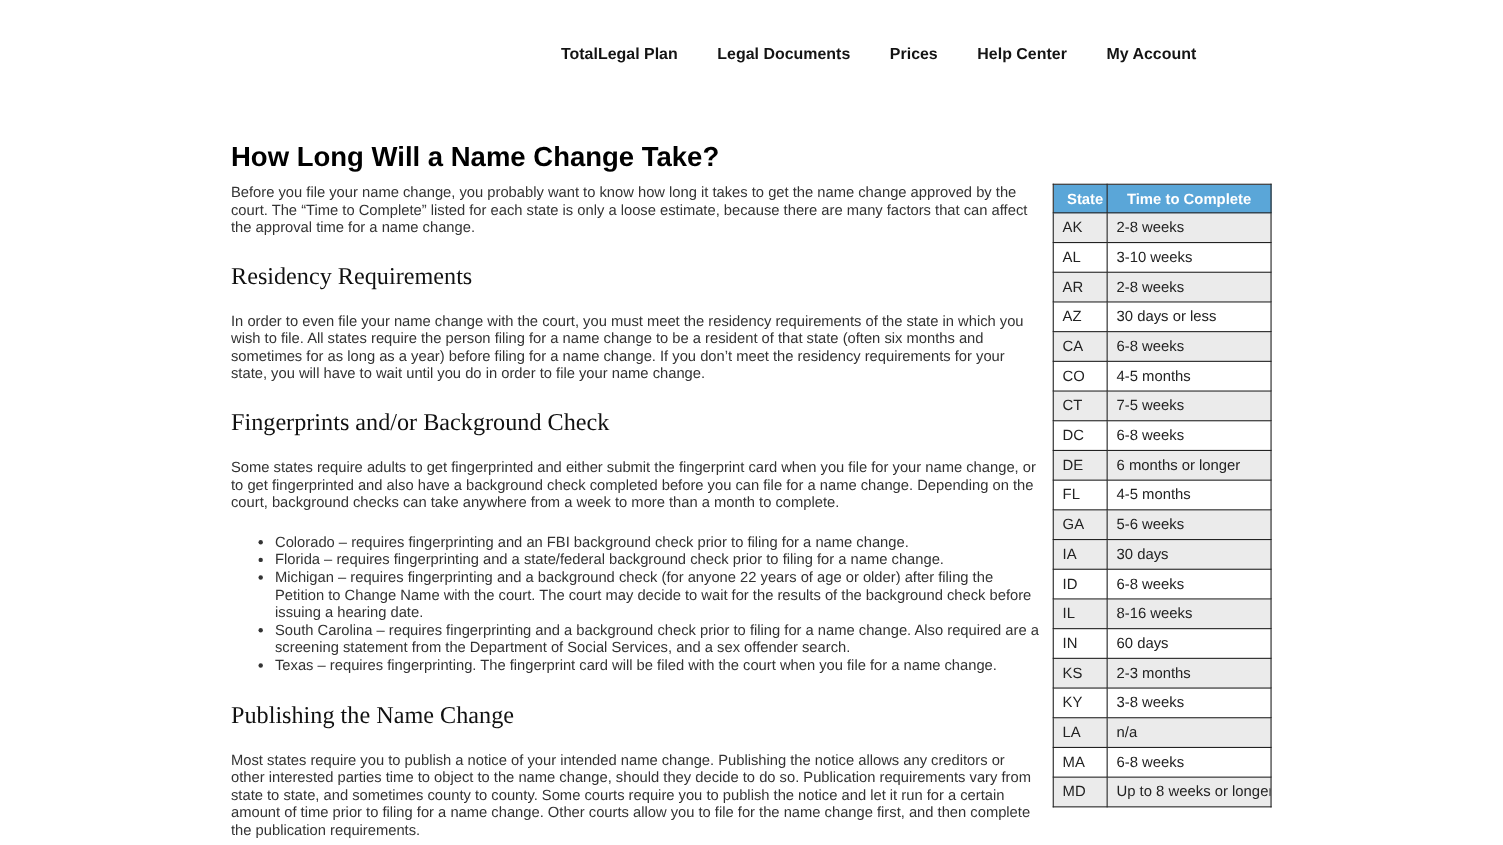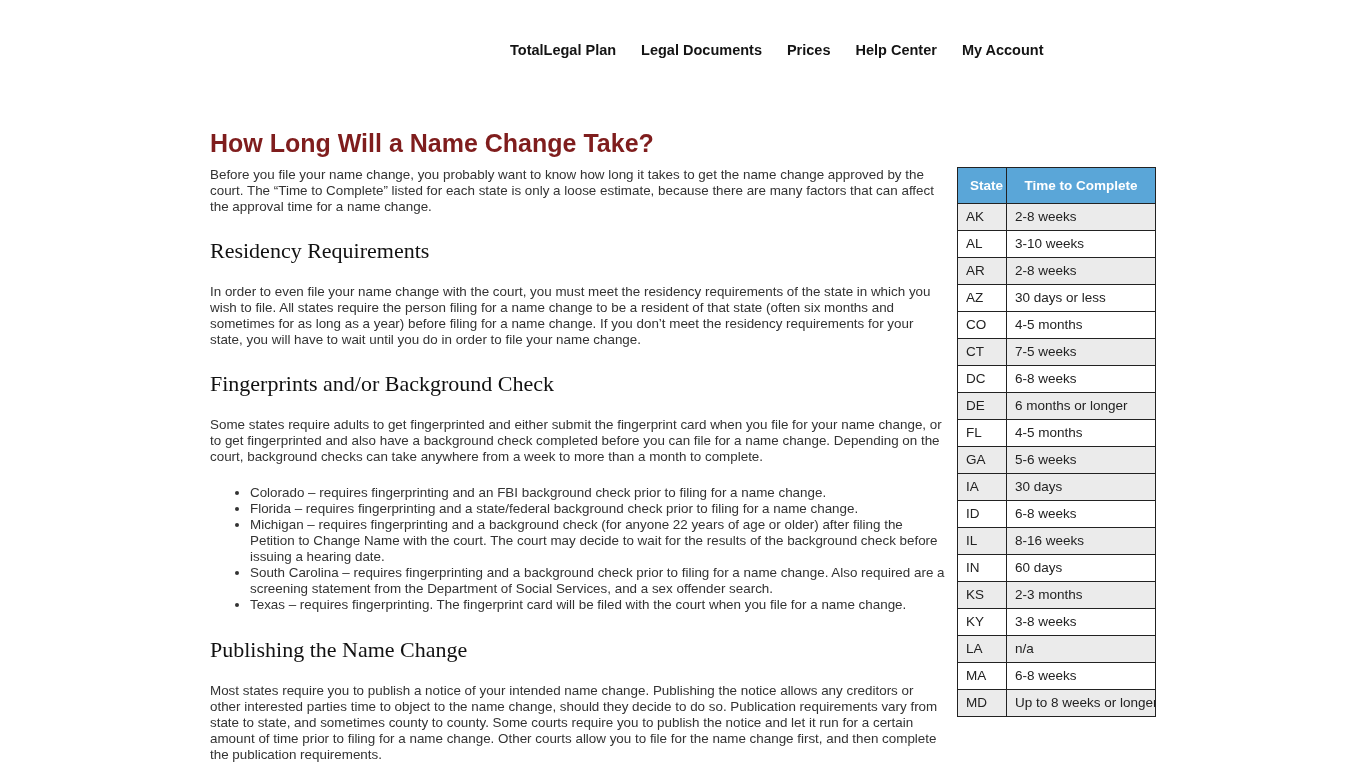--- a/index.html
+++ b/index.html
@@ -6,21 +6,21 @@
   html, body {
     margin: 0; padding: 0;
     width: 1366px; height: 768px;
     overflow: hidden;
     background: #ffffff;
     font-family: "Liberation Sans", sans-serif;
   }
   
   .topnav {
     display: flex;
-    gap: 25px;
+    gap: 36px;
     padding: 42px 0 0 510px;
     height: 59px;
   }
   .topnav .nav-item {
     font-size: 14.5px;
     font-weight: bold;
     color: #141414;
     line-height: 16px;
     white-space: nowrap;
     cursor: pointer;
@@ -29,21 +29,21 @@
   
   .container {
     margin-left: 210px;
     width: 946px;
   }
   h1.page-title {
     margin: 70px 0 9px 0;
     font-size: 25px;
     line-height: 29px;
     font-weight: bold;
-    color: #7f1d1d;
+    color: #000000;
   }
   .content-row {
     display: flex;
     gap: 12px;
     align-items: flex-start;
   }
   
   article {
     width: 736px;
     font-size: 13.4px;
@@ -72,21 +72,21 @@
   }
   .state-table th, .state-table td {
     border: 1px solid #222222;
   }
   .state-table th {
     background: #5aa6d8;
     color: #ffffff;
     font-size: 13.5px;
     font-weight: bold;
     text-align: center;
-    height: 36px;
+    height: 26px;
     padding: 0 12px;
   }
   .state-table td {
     font-size: 13.5px;
     color: #222222;
     padding: 4px 8px 5px 8px;
     height: 27px;
     background: #ffffff;
     white-space: nowrap;
     overflow: hidden;
@@ -154,20 +154,24 @@
             <td>3-10 weeks</td>
           </tr>
           <tr class="alt">
             <td>AR</td>
             <td>2-8 weeks</td>
           </tr>
           <tr>
             <td>AZ</td>
             <td>30 days or less</td>
           </tr>
+          <tr class="alt">
+            <td>CA</td>
+            <td>6-8 weeks</td>
+          </tr>
           <tr>
             <td>CO</td>
             <td>4-5 months</td>
           </tr>
           <tr class="alt">
             <td>CT</td>
             <td>7-5 weeks</td>
           </tr>
           <tr>
             <td>DC</td>

